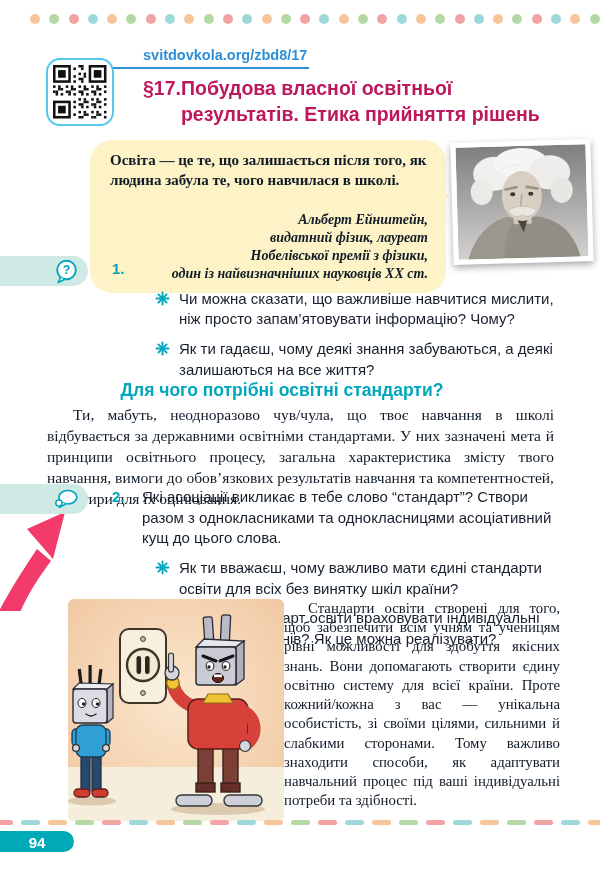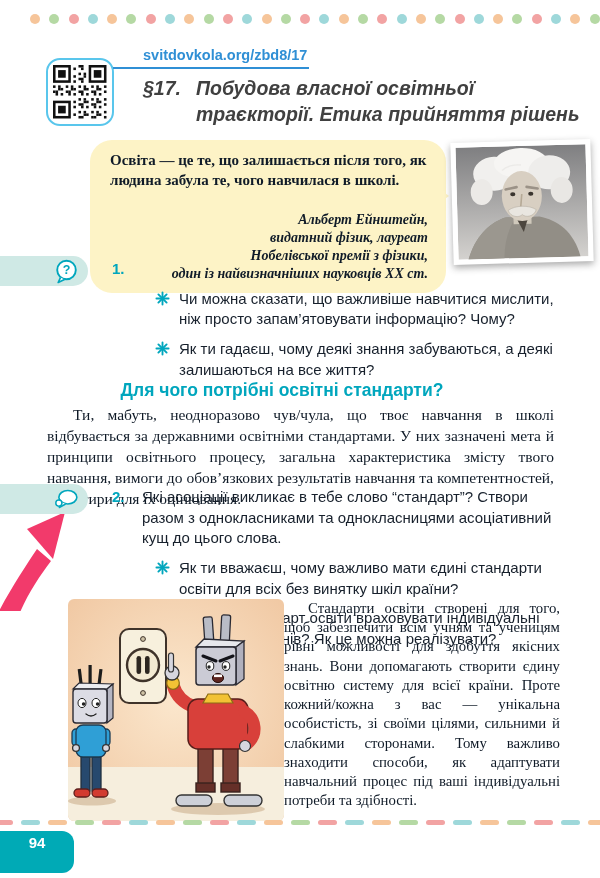--- a/index.html
+++ b/index.html
@@ -12,22 +12,22 @@
 
   
   .qr-box { position:absolute; left:46px; top:58px; width:68px; height:68px;
     border:2.5px solid #59c6ec; border-radius:14px; background:#fff; padding:5px; }
   .qr-box svg { width:100%; height:100%; display:block; }
 
   .link-wrap { position:absolute; left:113px; top:46px; padding:0 2px 3px 30px;
     border-bottom:2px solid #2f8fd5; }
   .site-link { color:#2f8fd5; font-size:14.5px; font-weight:700; text-decoration:none; }
 
-  .title-row { position:absolute; left:143px; top:76px; display:flex; gap:15px;
-    color:#404040; font-weight:700; font-size:19.5px; line-height:1.32;font-style:italic; }
+  .title-row { position:absolute; left:143px; top:76px; display:flex; gap:0;
+    color:#be185d; font-weight:700; font-size:19.5px; line-height:1.32; }
   .title-num { flex:none; }
 
   
   .quote-box { position:absolute; left:90px; top:140px; width:356px;
     background:#fdf3c6; border-radius:22px; padding:11px 18px 10px 20px; }
   .quote-box::after { content:""; position:absolute; right:-15px; top:44px; width:0; height:0;
     border:12px solid transparent; border-left:16px solid #fdf3c6; }
   .quote-text { font-family:"Liberation Serif", serif; font-size:15px; line-height:1.3;
     color:#101b28; font-weight:600; }
   .quote-attrib { margin-top:21px; font-family:"Liberation Serif", serif; font-style:italic;
@@ -64,21 +64,21 @@
 
   
   .bottom-row { position:absolute; left:68px; top:599px; width:492px; display:flex; }
   .illustration { flex:none; width:216px; height:222px; border-radius:6px; overflow:hidden; }
   .illustration svg { width:100%; height:100%; display:block; }
   .para-2 { flex:1; font-size:14.8px; line-height:1.3; text-indent:24px; }
 
   
   .footer-dashes { position:absolute; left:-6px; top:820px; width:612px; display:flex; gap:8px; overflow:hidden; }
   .footer-dashes span { width:19px; height:4.5px; border-radius:2.5px; flex:none; }
-  .page-badge { position:absolute; left:0; top:831px; width:74px; height:42px; background:#00aab6;
+  .page-badge { position:absolute; left:0; top:831px; width:74px; height:21px; background:#00aab6;
     border-radius:0 12px 12px 0; color:#fff; font-weight:700; font-size:15px;
     line-height:24px; text-align:center; }
   .chapter-label { position:absolute; left:93px; top:835px; font-style:italic; font-weight:700;
     font-size:14.5px; color:#262b31; }
 </style>
 </head>
 <body>
 
 <div id="page">
 
@@ -213,21 +213,21 @@
   </div>
 
   <div class="link-wrap">
     <a class="site-link" href="#">svitdovkola.org/zbd8/17</a>
   </div>
 
   <div class="title-row">
     <span class="title-num">§17.</span>
     <span>
       <div>Побудова власної освітньої</div>
-      <div>траєкторії. Етика прийняття рішень</div>
+      <div>результатів. Етика прийняття рішень</div>
     </span>
   </div>
 
   <div class="quote-box">
     <div class="quote-text">Освіта — це те, що залишається після того, як людина забула те, чого навчилася в школі.</div>
     <div class="quote-attrib">
       <div>Альберт Ейнштейн,</div>
       <div>видатний фізик, лауреат</div>
       <div>Нобелівської премії з фізики,</div>
       <div>один із найвизначніших науковців XX ст.</div>

